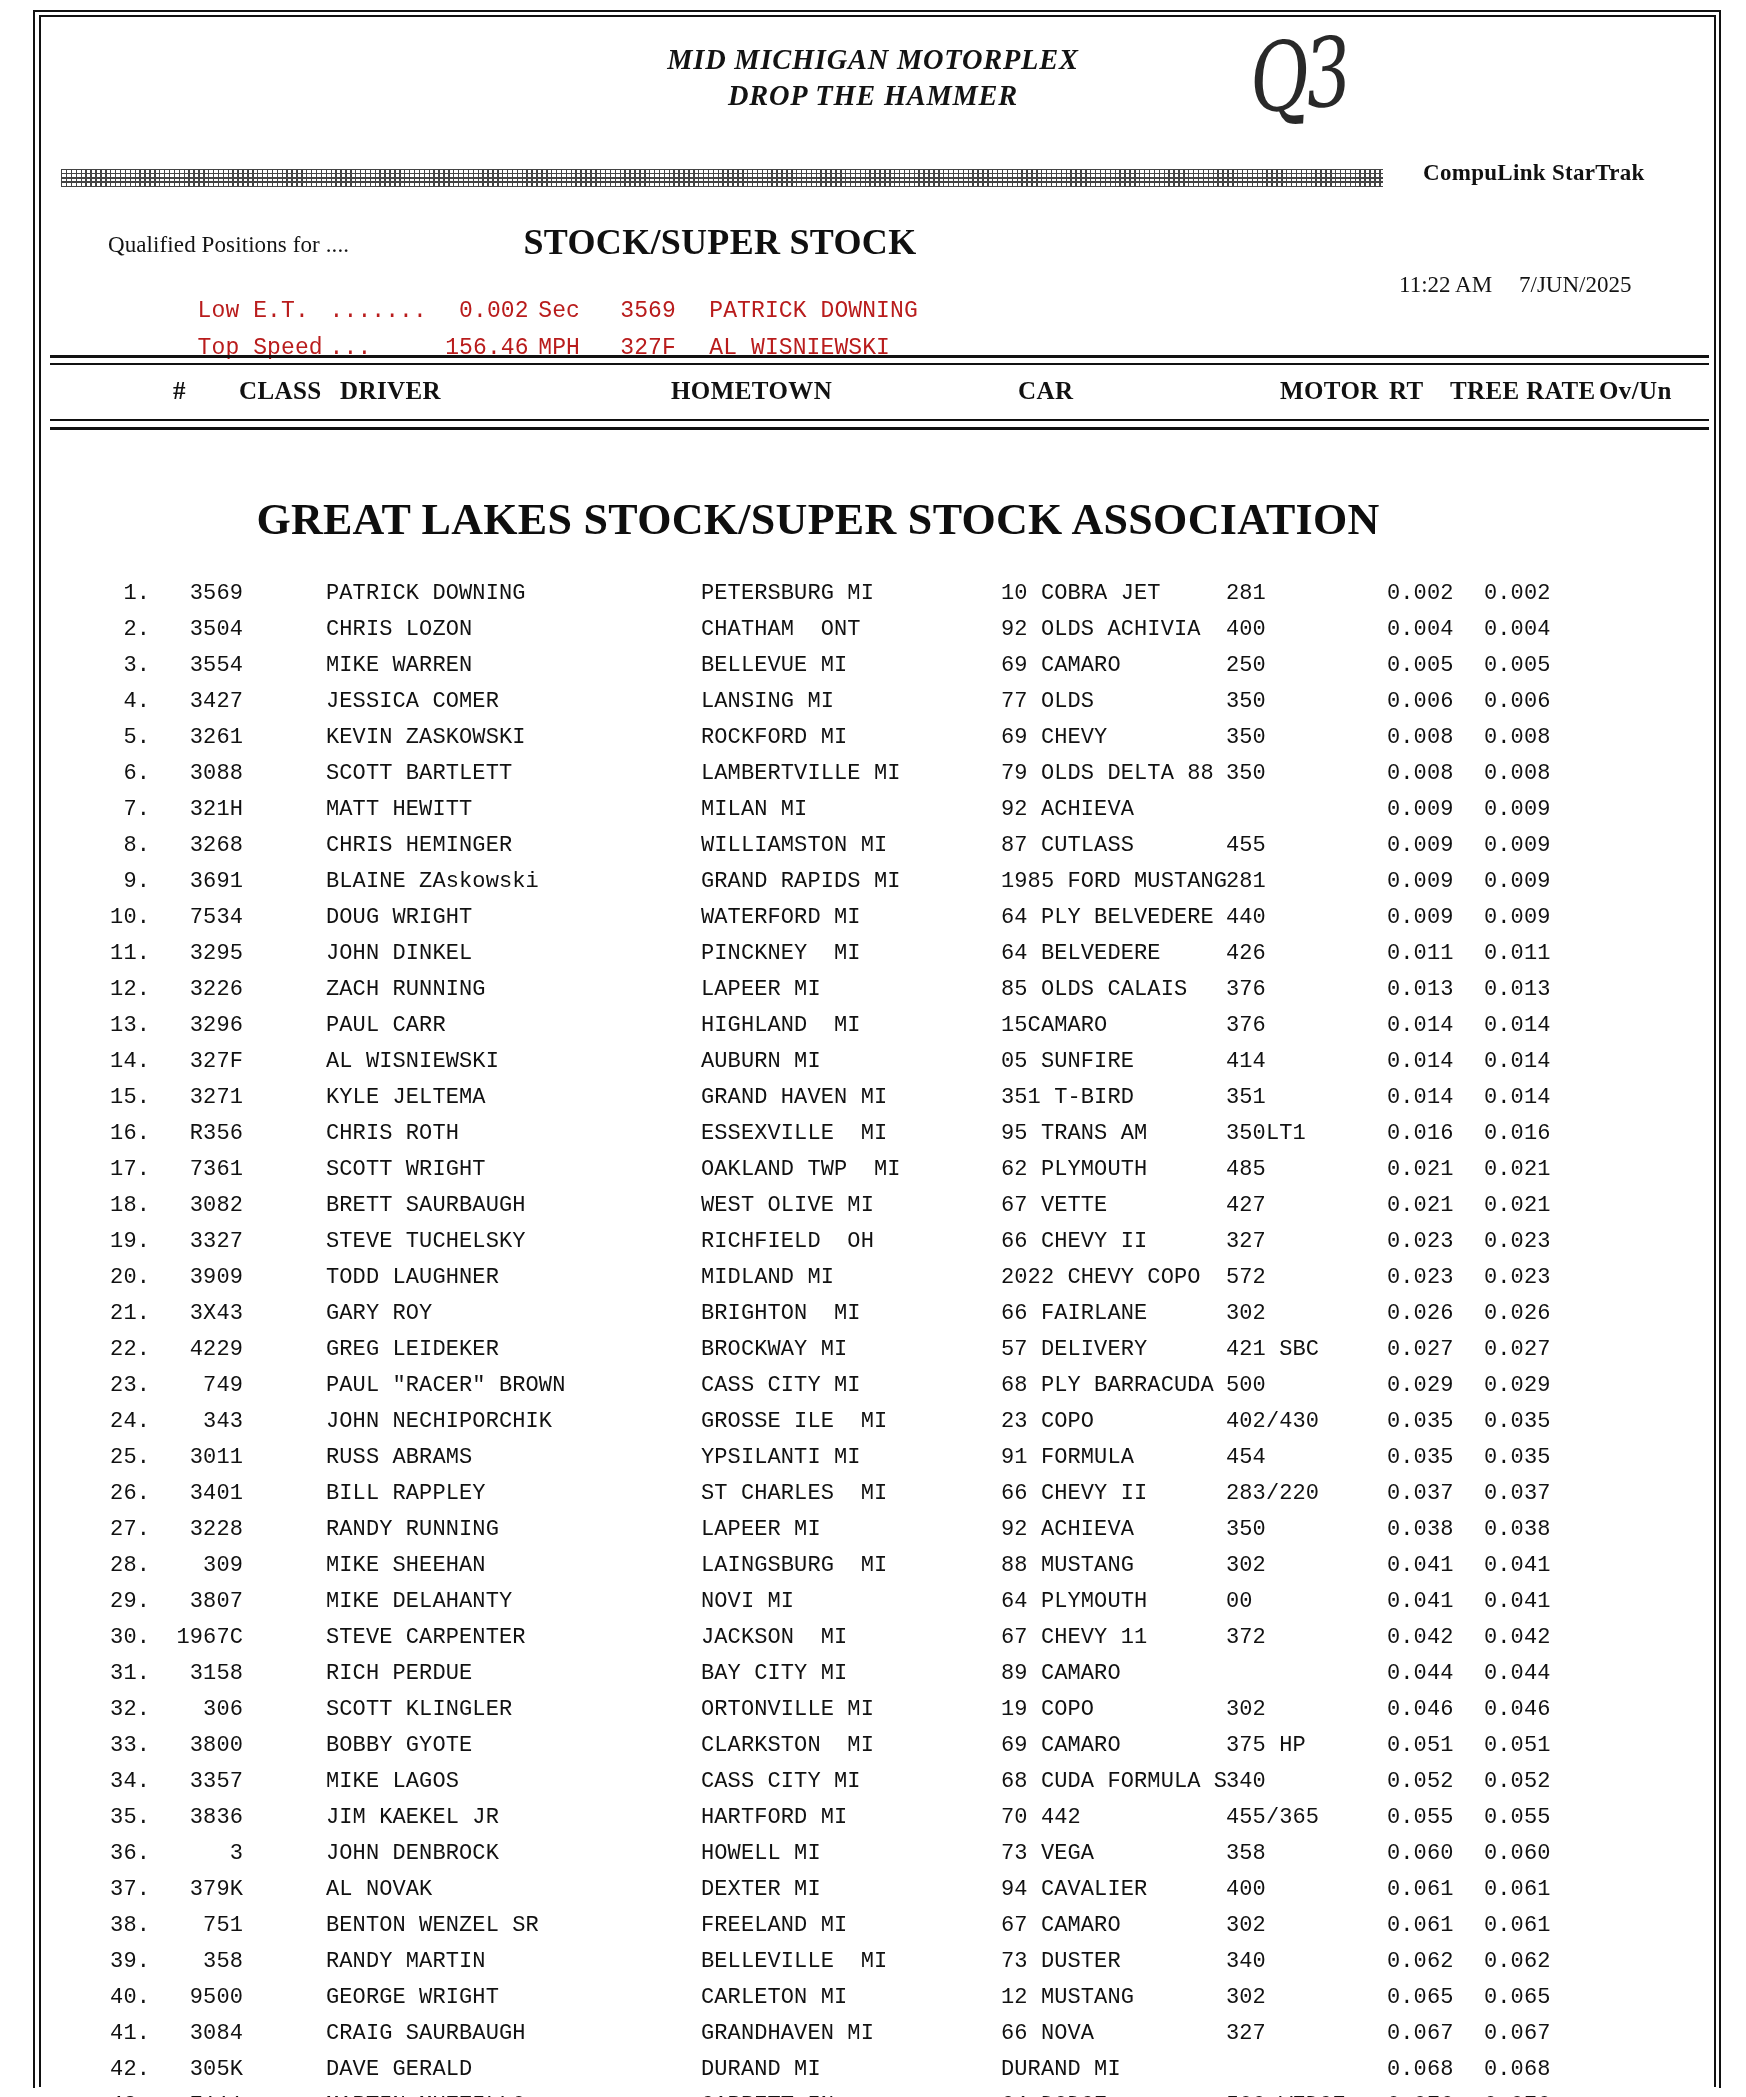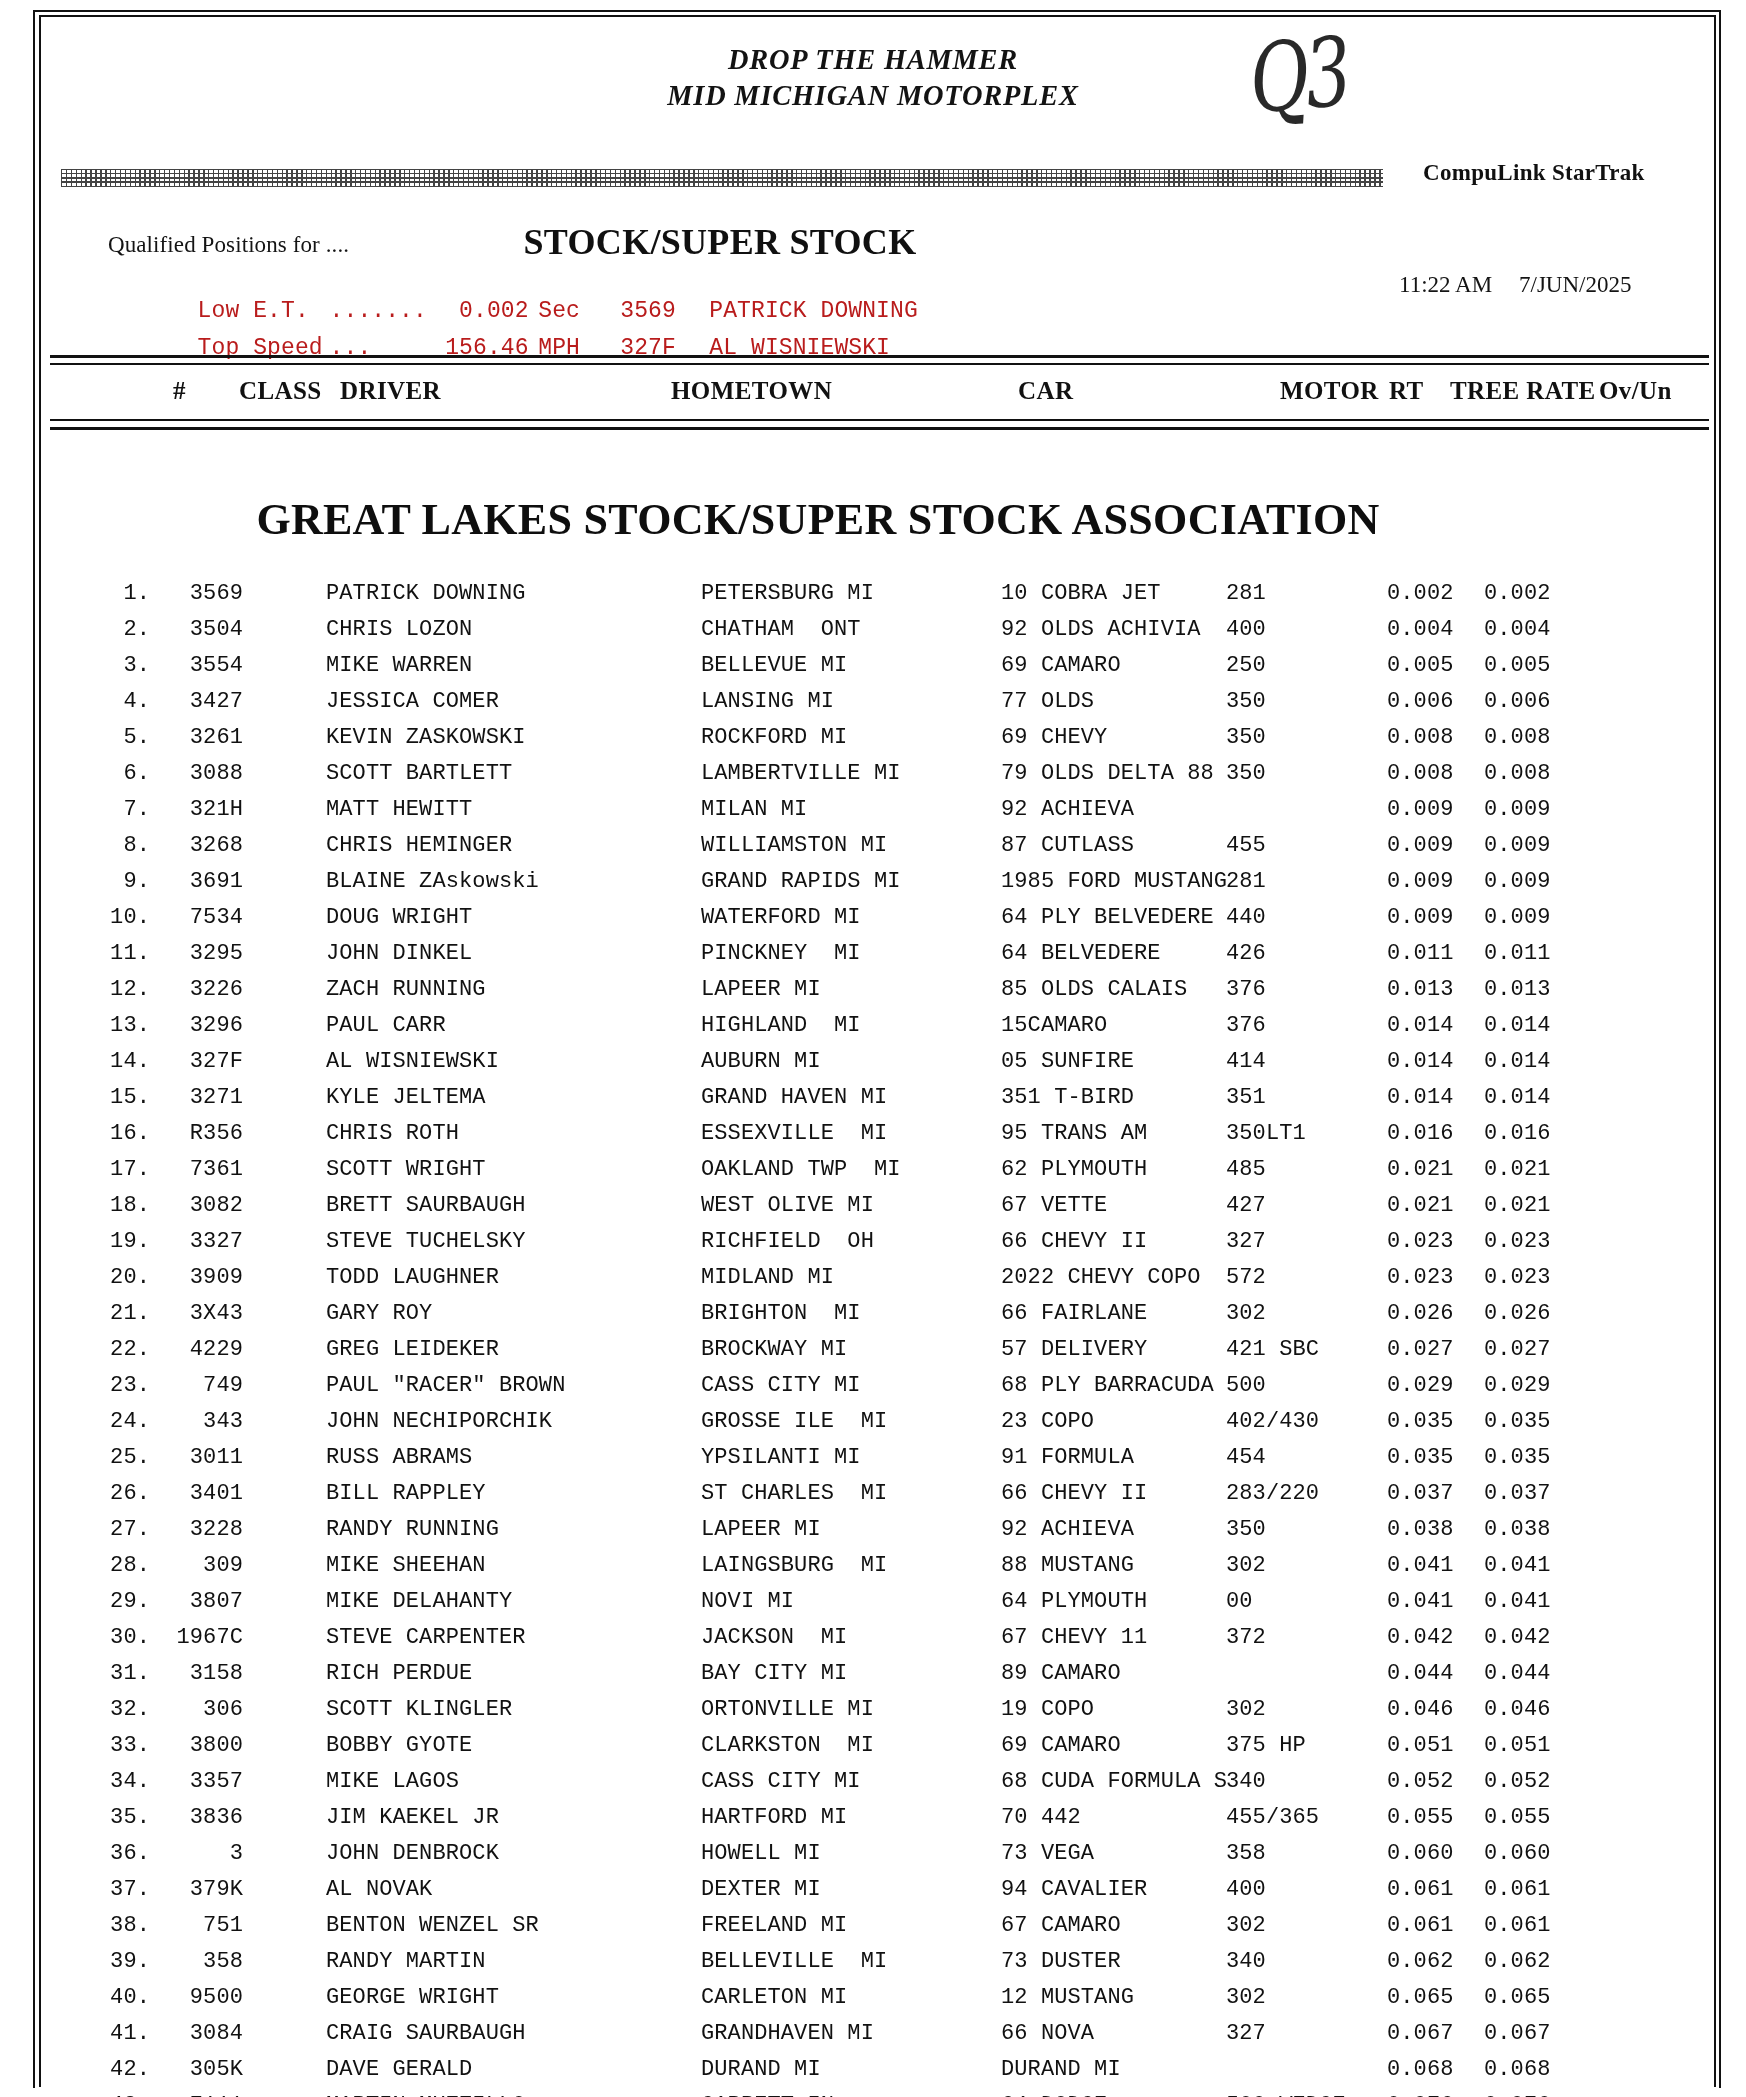--- a/index.html
+++ b/index.html
@@ -231,22 +231,22 @@
 </style>
 </head>
 <body>
 
 <div class="sheet">
 
   <div class="page-frame"></div>
   <div class="page-frame-inner"></div>
 
   <div class="masthead">
+    <div class="line">MID MICHIGAN MOTORPLEX</div>
     <div class="line">DROP THE HAMMER</div>
-    <div class="line">MID MICHIGAN MOTORPLEX</div>
   </div>
 
   <div class="hand-note">Q3</div>
 
   <div class="dither-band"></div>
   <div class="compulink">CompuLink  StarTrak</div>
 
   <div class="event-title">STOCK/SUPER STOCK</div>
 
   <div class="qual-label">Qualified Positions for  ....</div>

